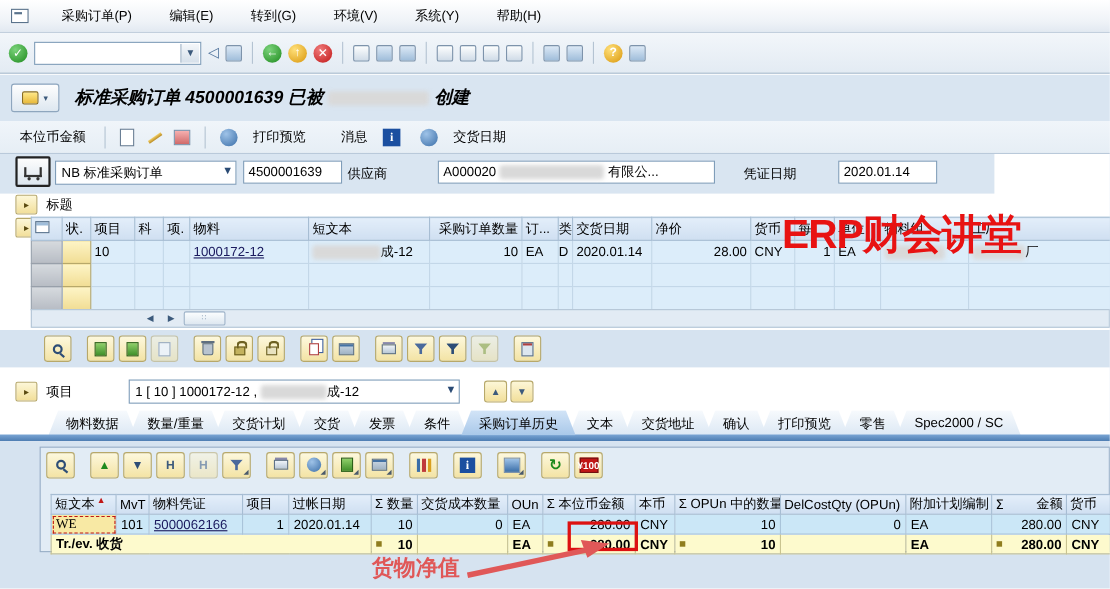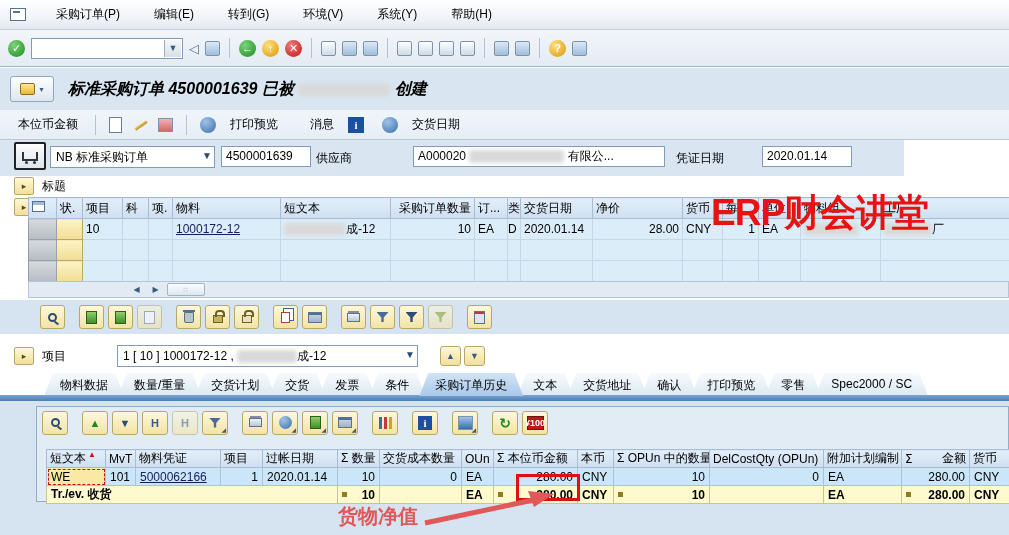--- a/index.html
+++ b/index.html
@@ -148,21 +148,21 @@
   .refr { color:#1d8a1d; font-size:14px; font-weight:bold; }
   .yen { width:17px; height:14px; background:#c01616; color:#fff; font-size:9px; font-weight:bold;
     display:inline-flex; align-items:center; justify-content:center; border:1px solid #701010; }
 
   .htbl { position:absolute; left:9px; top:42px; width:971px; }
   .htbl th { background:linear-gradient(#e3eefa,#cfdff1); border:1px solid #a7bdd3; font-weight:normal;
     text-align:left; height:18px; padding:0 3px; overflow:hidden; white-space:nowrap; }
   .htbl td { border:1px solid #a9c4da; height:18px; padding:0 4px; background:#cbe7f7;
     overflow:hidden; white-space:nowrap; }
   .htbl .num { text-align:right; }
-  .selcell { background:#f8e9a4 !important; outline:1px dashed #c01616; outline-offset:-2px; }
+  .selcell { background:#f8e9a4 !important; outline:1px dashed #c01616; outline-offset:-2px;font-family:Liberation Serif, serif; }
   .sumrow td { background:#fdfacd; font-weight:bold; border:1px solid #c9c490; }
   .bullet { display:inline-block; width:5px; height:5px; background:#8f7d1e; margin-right:4px; vertical-align:middle; }
   .flexcell { display:flex; justify-content:space-between; align-items:center; }
   .sortup { color:#c01616; font-size:8px; vertical-align:top; margin-left:2px; }
   .sigma { font-family:"DejaVu Sans",sans-serif; }
 
   
   .watermark { position:absolute; left:711px; top:188px; font-size:37px; font-weight:bold;
     color:#e81212; letter-spacing:-1px; white-space:nowrap; z-index:5; }
   .redbox { position:absolute; left:516px; top:474px; width:64px; height:27px; border:3px solid #dd1111; z-index:6; }
@@ -242,21 +242,21 @@
   <div class="headerform">
     <span class="cartbtn">
         <span class="cart"></span>
       </span>
     <span class="selbox" style="left:50px; top:6px; width:165px;">
       <span>NB 标准采购订单</span>
       <span class="car">▼</span>
     </span>
     <span class="inp" style="left:221px; top:6px; width:90px;">4500001639</span>
     <span class="flabel" style="left:316px;">供应商</span>
-    <span class="inp" style="left:413px; top:6px; width:252px;">
+    <span class="inp" style="left:398px; top:6px; width:252px;">
       <span>A000020</span>
       <span class="redact" style="width:95px;"></span>
       <span>有限公...</span>
     </span>
     <span class="flabel" style="left:676px;">凭证日期</span>
     <span class="inp" style="left:762px; top:6px; width:90px;">2020.01.14</span>
   </div>
 
   <div class="caprow" style="top:175px;">
     <span class="expbtn">▸</span>

